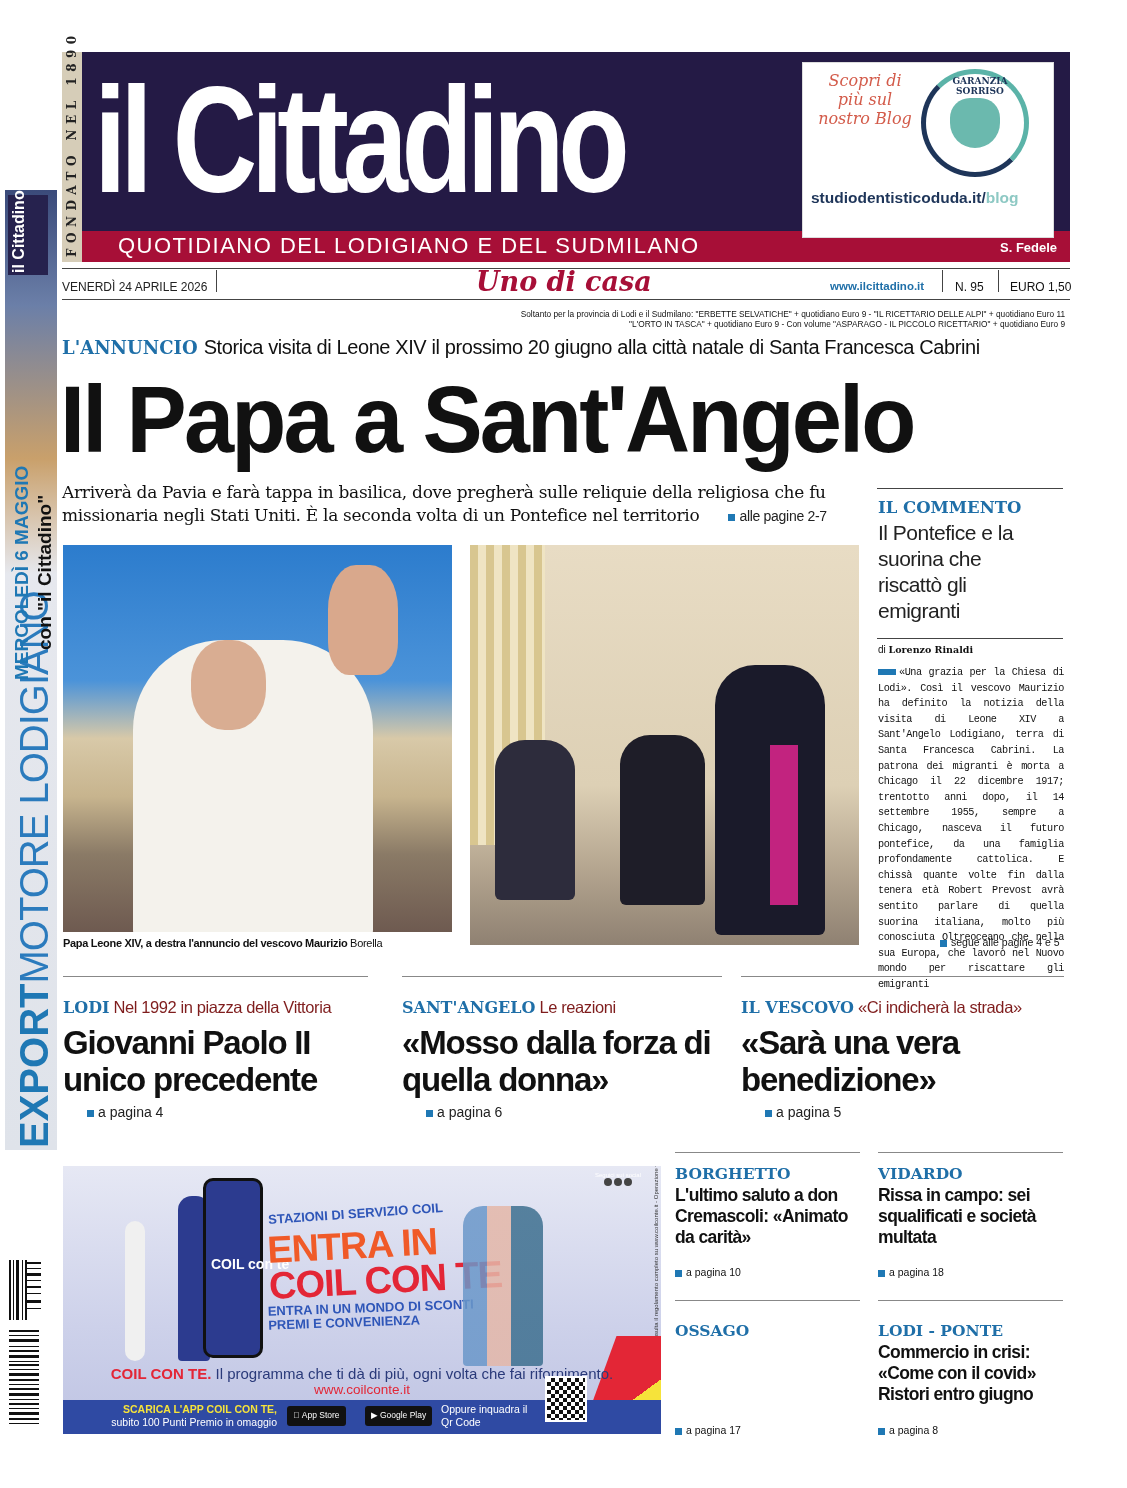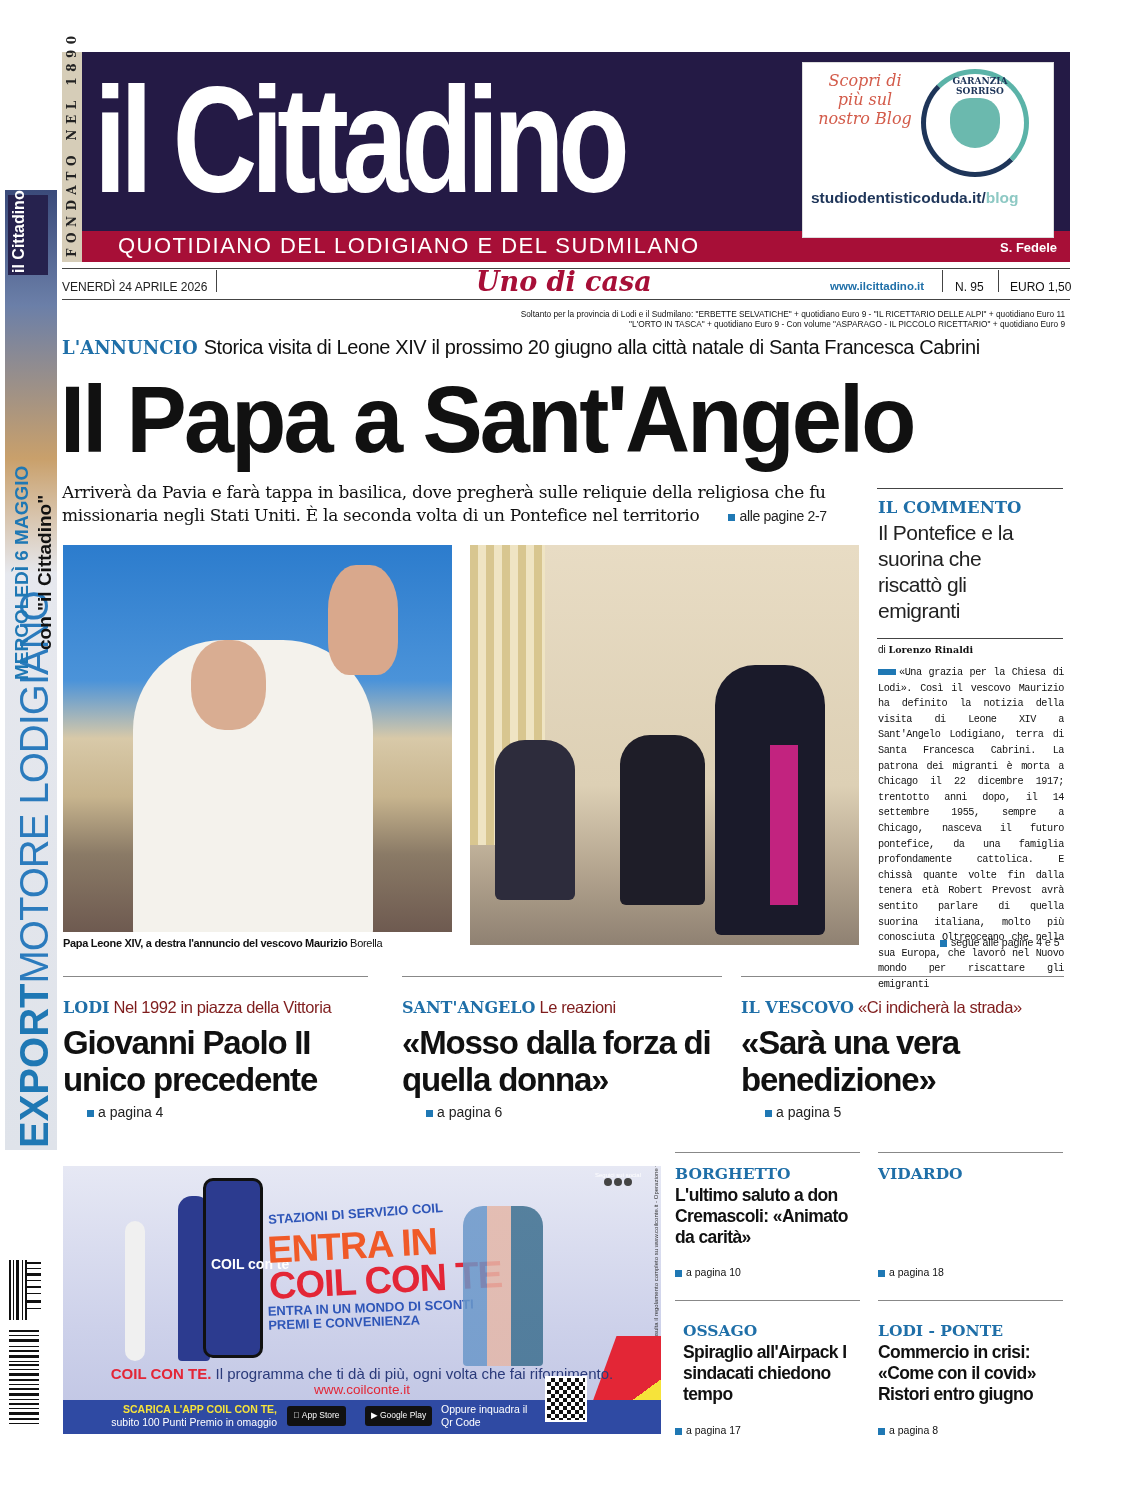--- a/index.html
+++ b/index.html
@@ -285,27 +285,27 @@
 
 <div class="abs brief-rule" style="left:675px; top:1152px; width:185px;"></div>
 <div class="abs brief-rule" style="left:878px; top:1152px; width:185px;"></div>
 <div class="abs brief" style="left:675px; top:1164px;">
   <div class="kicker k">BORGHETTO</div>
   <div class="t">L'ultimo saluto a don Cremascoli: «Animato da carità»</div>
 </div>
 <div class="abs brief-ref" style="left:675px; top:1266px;"><span class="sq"></span><span>a pagina 10</span></div>
 <div class="abs brief" style="left:878px; top:1164px;">
   <div class="kicker k">VIDARDO</div>
+  <div class="t">Rissa in campo: sei squalificati e società multata</div>
 </div>
 <div class="abs brief-ref" style="left:878px; top:1266px;"><span class="sq"></span><span>a pagina 18</span></div>
 
 <div class="abs brief-rule" style="left:675px; top:1300px; width:185px;"></div>
 <div class="abs brief-rule" style="left:878px; top:1300px; width:185px;"></div>
-<div class="abs brief" style="left:675px; top:1321px;margin-left:8px;">
+<div class="abs brief" style="left:675px; top:1321px;">
   <div class="kicker k">OSSAGO</div>
-  <div class="t">Spiraglio all'Airpack I sindacati chiedono tempo</div>
 </div>
 <div class="abs brief-ref" style="left:675px; top:1424px;"><span class="sq"></span><span>a pagina 17</span></div>
 <div class="abs brief" style="left:878px; top:1321px;">
   <div class="kicker k">LODI - PONTE</div>
   <div class="t">Commercio in crisi: «Come con il covid» Ristori entro giugno</div>
 </div>
 <div class="abs brief-ref" style="left:878px; top:1424px;"><span class="sq"></span><span>a pagina 8</span></div>
 
 </body></html>

